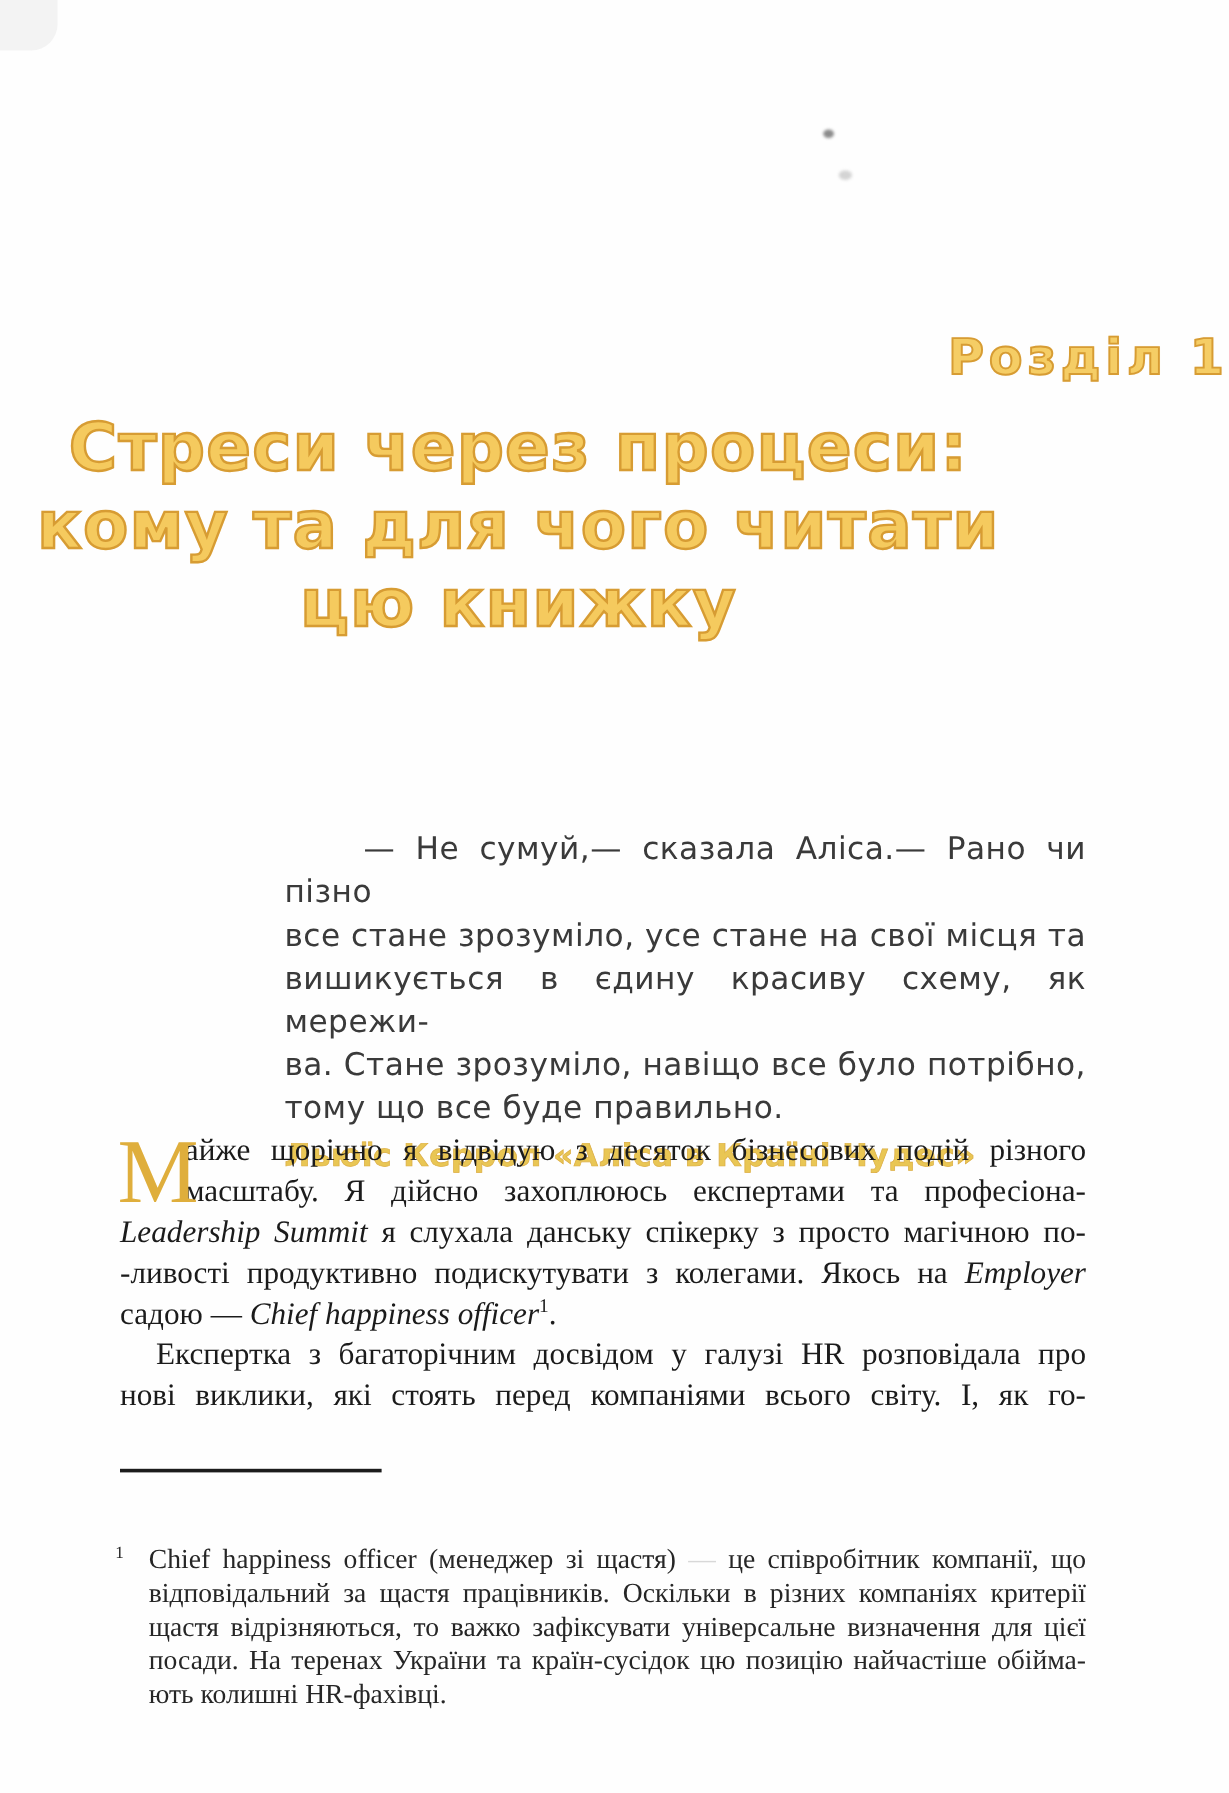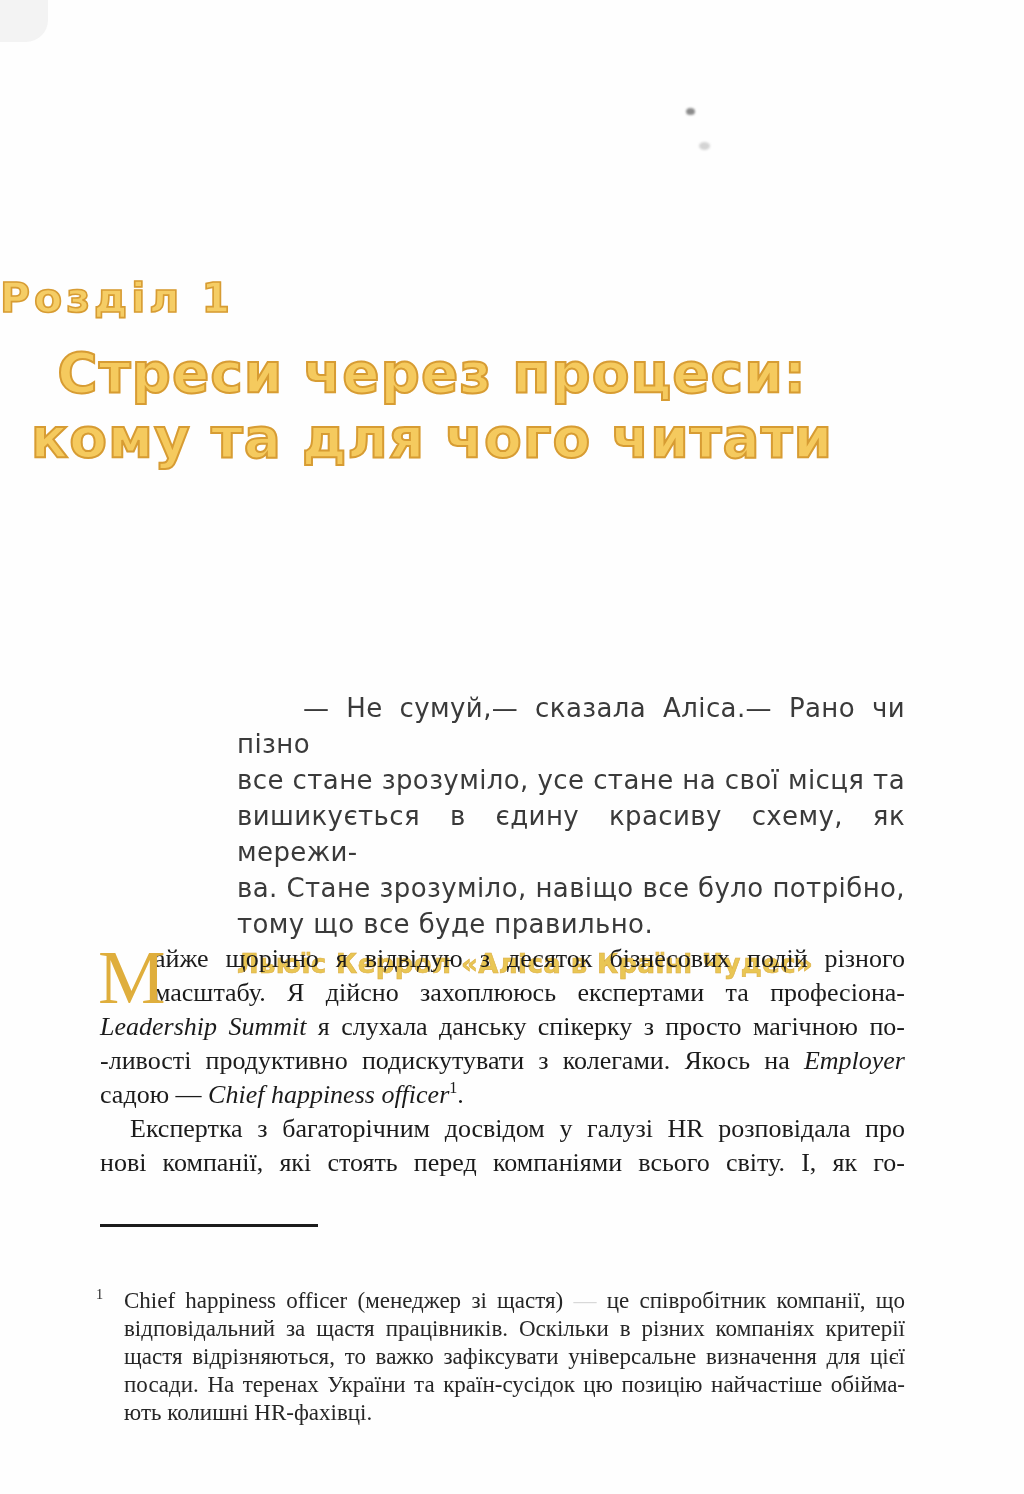--- a/index.html
+++ b/index.html
@@ -9,21 +9,21 @@
   }
   
   .corner-smudge{position:absolute;top:0;left:0;width:48px;height:42px;
     background:#f3f3f3;border-bottom-right-radius:22px;}
   .speck-dark{position:absolute;top:108px;left:686px;width:9px;height:7px;
     background:#777;border-radius:50%;filter:blur(1.2px);opacity:.85;}
   .speck-light{position:absolute;top:142px;left:699px;width:11px;height:8px;
     background:#d4d4d4;border-radius:50%;filter:blur(1.2px);}
   
   .chapter-label{
-    position:absolute;top:274px;left:0;width:1024px;text-align:left;
+    position:absolute;top:274px;left:0;width:1024px;text-align:right;
     font-family:"DejaVu Sans", sans-serif;font-weight:700;font-size:41px;
     letter-spacing:4px;color:#f5cd65;-webkit-text-stroke:1.6px #d79c33;
     text-shadow:0 0 1px #d79c33;
   }
   .title{
     position:absolute;top:341px;left:0;width:864px;margin:0;text-align:center;
     font-family:"DejaVu Sans", sans-serif;font-weight:700;font-size:55px;
     line-height:65px;letter-spacing:1px;color:#f5ca5e;
     -webkit-text-stroke:2px #d79c33;text-shadow:0 0 1px #d79c33;
   }
@@ -75,40 +75,41 @@
 
   <div class="corner-smudge"></div>
   <div class="speck-dark"></div>
   <div class="speck-light"></div>
 
   <div class="chapter-label">Розділ 1</div>
 
   <h1 class="title">
     <div class="title-line">Стреси через процеси:</div>
     <div class="title-line">кому та для чого читати</div>
+    <div class="title-line">цю книжку</div>
   </h1>
 
   <div class="epigraph">
     <div class="ep-line just indent">— Не сумуй,— сказала Аліса.— Рано чи пізно</div>
     <div class="ep-line just">все стане зрозуміло, усе стане на свої місця та</div>
     <div class="ep-line just">вишикується в єдину красиву схему, як мережи-</div>
     <div class="ep-line just">ва. Стане зрозуміло, навіщо все було потрібно,</div>
     <div class="ep-line">тому що все буде правильно.</div>
     <div class="ep-attr">Льюїс Керрол «Аліса в Країні Чудес»</div>
   </div>
 
   <div class="body-text">
     <span class="dropcap">М</span>
     <div class="b-line just dc">айже щорічно я відвідую з десяток бізнесових подій різного</div>
     <div class="b-line just dc">масштабу. Я дійсно захоплююсь експертами та професіона-</div>
     <div class="b-line just"><i>Leadership Summit</i><span> я слухала данську спікерку з просто магічною по-</span></div>
     <div class="b-line just"><span>-ливості продуктивно подискутувати з колегами. Якось на </span><i>Employer</i></div>
     <div class="b-line"><span>садою — </span><i>Chief happiness officer</i><sup>1</sup><span>.</span></div>
     <div class="b-line just ind">Експертка з багаторічним досвідом у галузі HR розповідала про</div>
-    <div class="b-line just">нові компанії, які стоять перед компаніями всього світу. І, як го-</div>
+    <div class="b-line just">нові виклики, які стоять перед компаніями всього світу. І, як го-</div>
   </div>
 
   <div class="fn-rule"></div>
 
   <div class="footnote">
     <div class="fn-line first just"><sup class="fn-marker">1</sup><span>Chief happiness officer (менеджер зі щастя)</span> <span class="faded-dash">—</span> <span>це співробітник компанії, що</span></div>
     <div class="fn-line just">відповідальний за щастя працівників. Оскільки в різних компаніях критерії</div>
     <div class="fn-line just">щастя відрізняються, то важко зафіксувати універсальне визначення для цієї</div>
     <div class="fn-line just">посади. На теренах України та країн-сусідок цю позицію найчастіше обійма-</div>
     <div class="fn-line">ють колишні HR-фахівці.</div>

